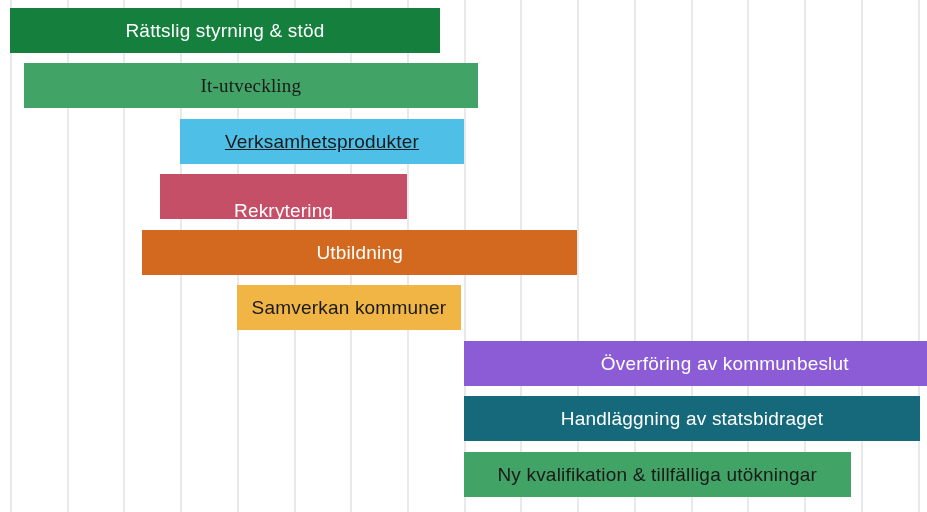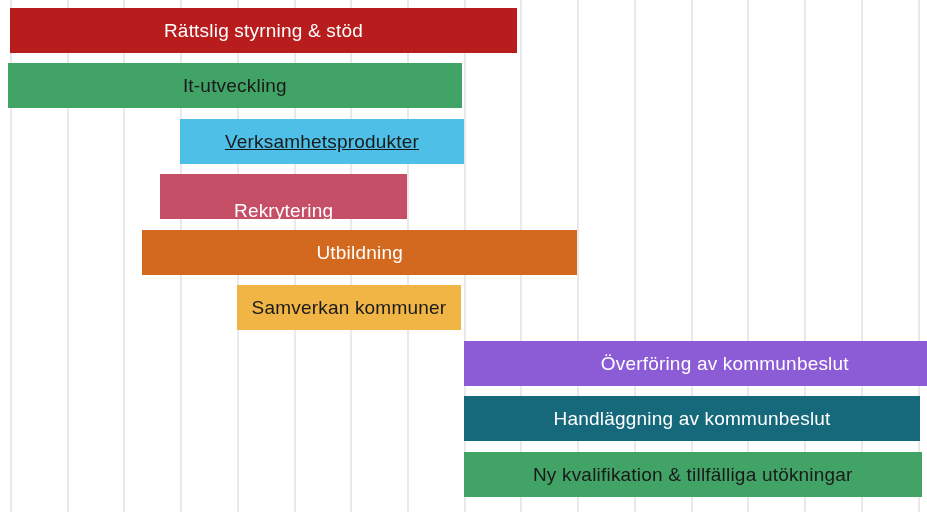--- a/index.html
+++ b/index.html
@@ -56,41 +56,41 @@
       <div class="gridline" style="left: 520.48px; background: rgb(233, 233, 236);"></div>
       <div class="gridline" style="left: 577.2px; background: rgb(233, 233, 236);"></div>
       <div class="gridline" style="left: 633.92px; background: rgb(233, 233, 236);"></div>
       <div class="gridline" style="left: 690.64px; background: rgb(233, 233, 236);"></div>
       <div class="gridline" style="left: 747.36px; background: rgb(233, 233, 236);"></div>
       <div class="gridline" style="left: 804.08px; background: rgb(233, 233, 236);"></div>
       <div class="gridline" style="left: 860.8px; background: rgb(233, 233, 236);"></div>
       <div class="gridline" style="left: 917.52px; background: rgb(233, 233, 236);"></div>
     </div>
   <div class="bars-layer">
-      <div class="bar" style="left: 10px; width: 507px; top: 8px; height: 45px; background: #b91c1c; text-align: center;">
+      <div class="bar" style="left: 10px; width: 430px; top: 8px; height: 45px; background: #15803d; text-align: center;">
         <span class="bar-label" style="color: rgb(255, 255, 255);">Rättslig styrning &amp; stöd</span>
       </div>
-      <div class="bar" style="left: 8px; width: 453.76px; top: 63.45px; height: 45px; background: rgb(65, 163, 102);">
+      <div class="bar" style="left: 24px; width: 453.76px; top: 63.45px; height: 45px; background: rgb(65, 163, 102); font-family: Liberation Serif, serif;">
         <span class="bar-label" style="color: rgb(26, 26, 26);">It-utveckling</span>
       </div>
       <div class="bar" style="left: 180.16px; width: 283.6px; top: 118.9px; height: 45px; background: rgb(78, 192, 232);">
         <span class="bar-label" style="color: rgb(26, 26, 26); text-decoration: underline;">Verksamhetsprodukter</span>
       </div>
       <div class="bar" style="left: 160.308px; width: 246.732px; top: 174.35px; height: 45px; background: rgb(198, 79, 104);">
         <span class="bar-label" style="color: rgb(255, 255, 255); margin-top: 28px;">Rekrytering</span>
       </div>
       <div class="bar" style="left: 236.88px; width: 224.044px; top: 285.25px; height: 45px; background: rgb(240, 181, 69);">
         <span class="bar-label" style="color: rgb(26, 26, 26);">Samverkan kommuner</span>
       </div>
       <div class="bar" style="left: 142.158px; width: 435.042px; top: 229.8px; height: 45px; background: rgb(210, 105, 30);">
         <span class="bar-label" style="color: rgb(255, 255, 255);">Utbildning</span>
       </div>
       <div class="bar" style="left: 463.76px; width: 522px; top: 340.7px; height: 45px; background: rgb(139, 92, 214);">
         <span class="bar-label" style="color: rgb(255, 255, 255);">Överföring av kommunbeslut</span>
       </div>
       <div class="bar" style="left: 463.76px; width: 456.596px; top: 396.15px; height: 45px; background: rgb(21, 105, 123);">
-        <span class="bar-label" style="color: rgb(255, 255, 255);">Handläggning av kommunbeslut</span>
+        <span class="bar-label" style="color: rgb(255, 255, 255);">Handläggning av statsbidraget</span>
       </div>
-      <div class="bar" style="left: 463.76px; width: 458px; top: 451.6px; height: 45px; background: rgb(65, 163, 102);">
+      <div class="bar" style="left: 463.76px; width: 387px; top: 451.6px; height: 45px; background: rgb(65, 163, 102);">
         <span class="bar-label" style="color: rgb(26, 26, 26);">Ny kvalifikation &amp; tillfälliga utökningar</span>
       </div>
     </div>
 </div>
 
 </body></html>

